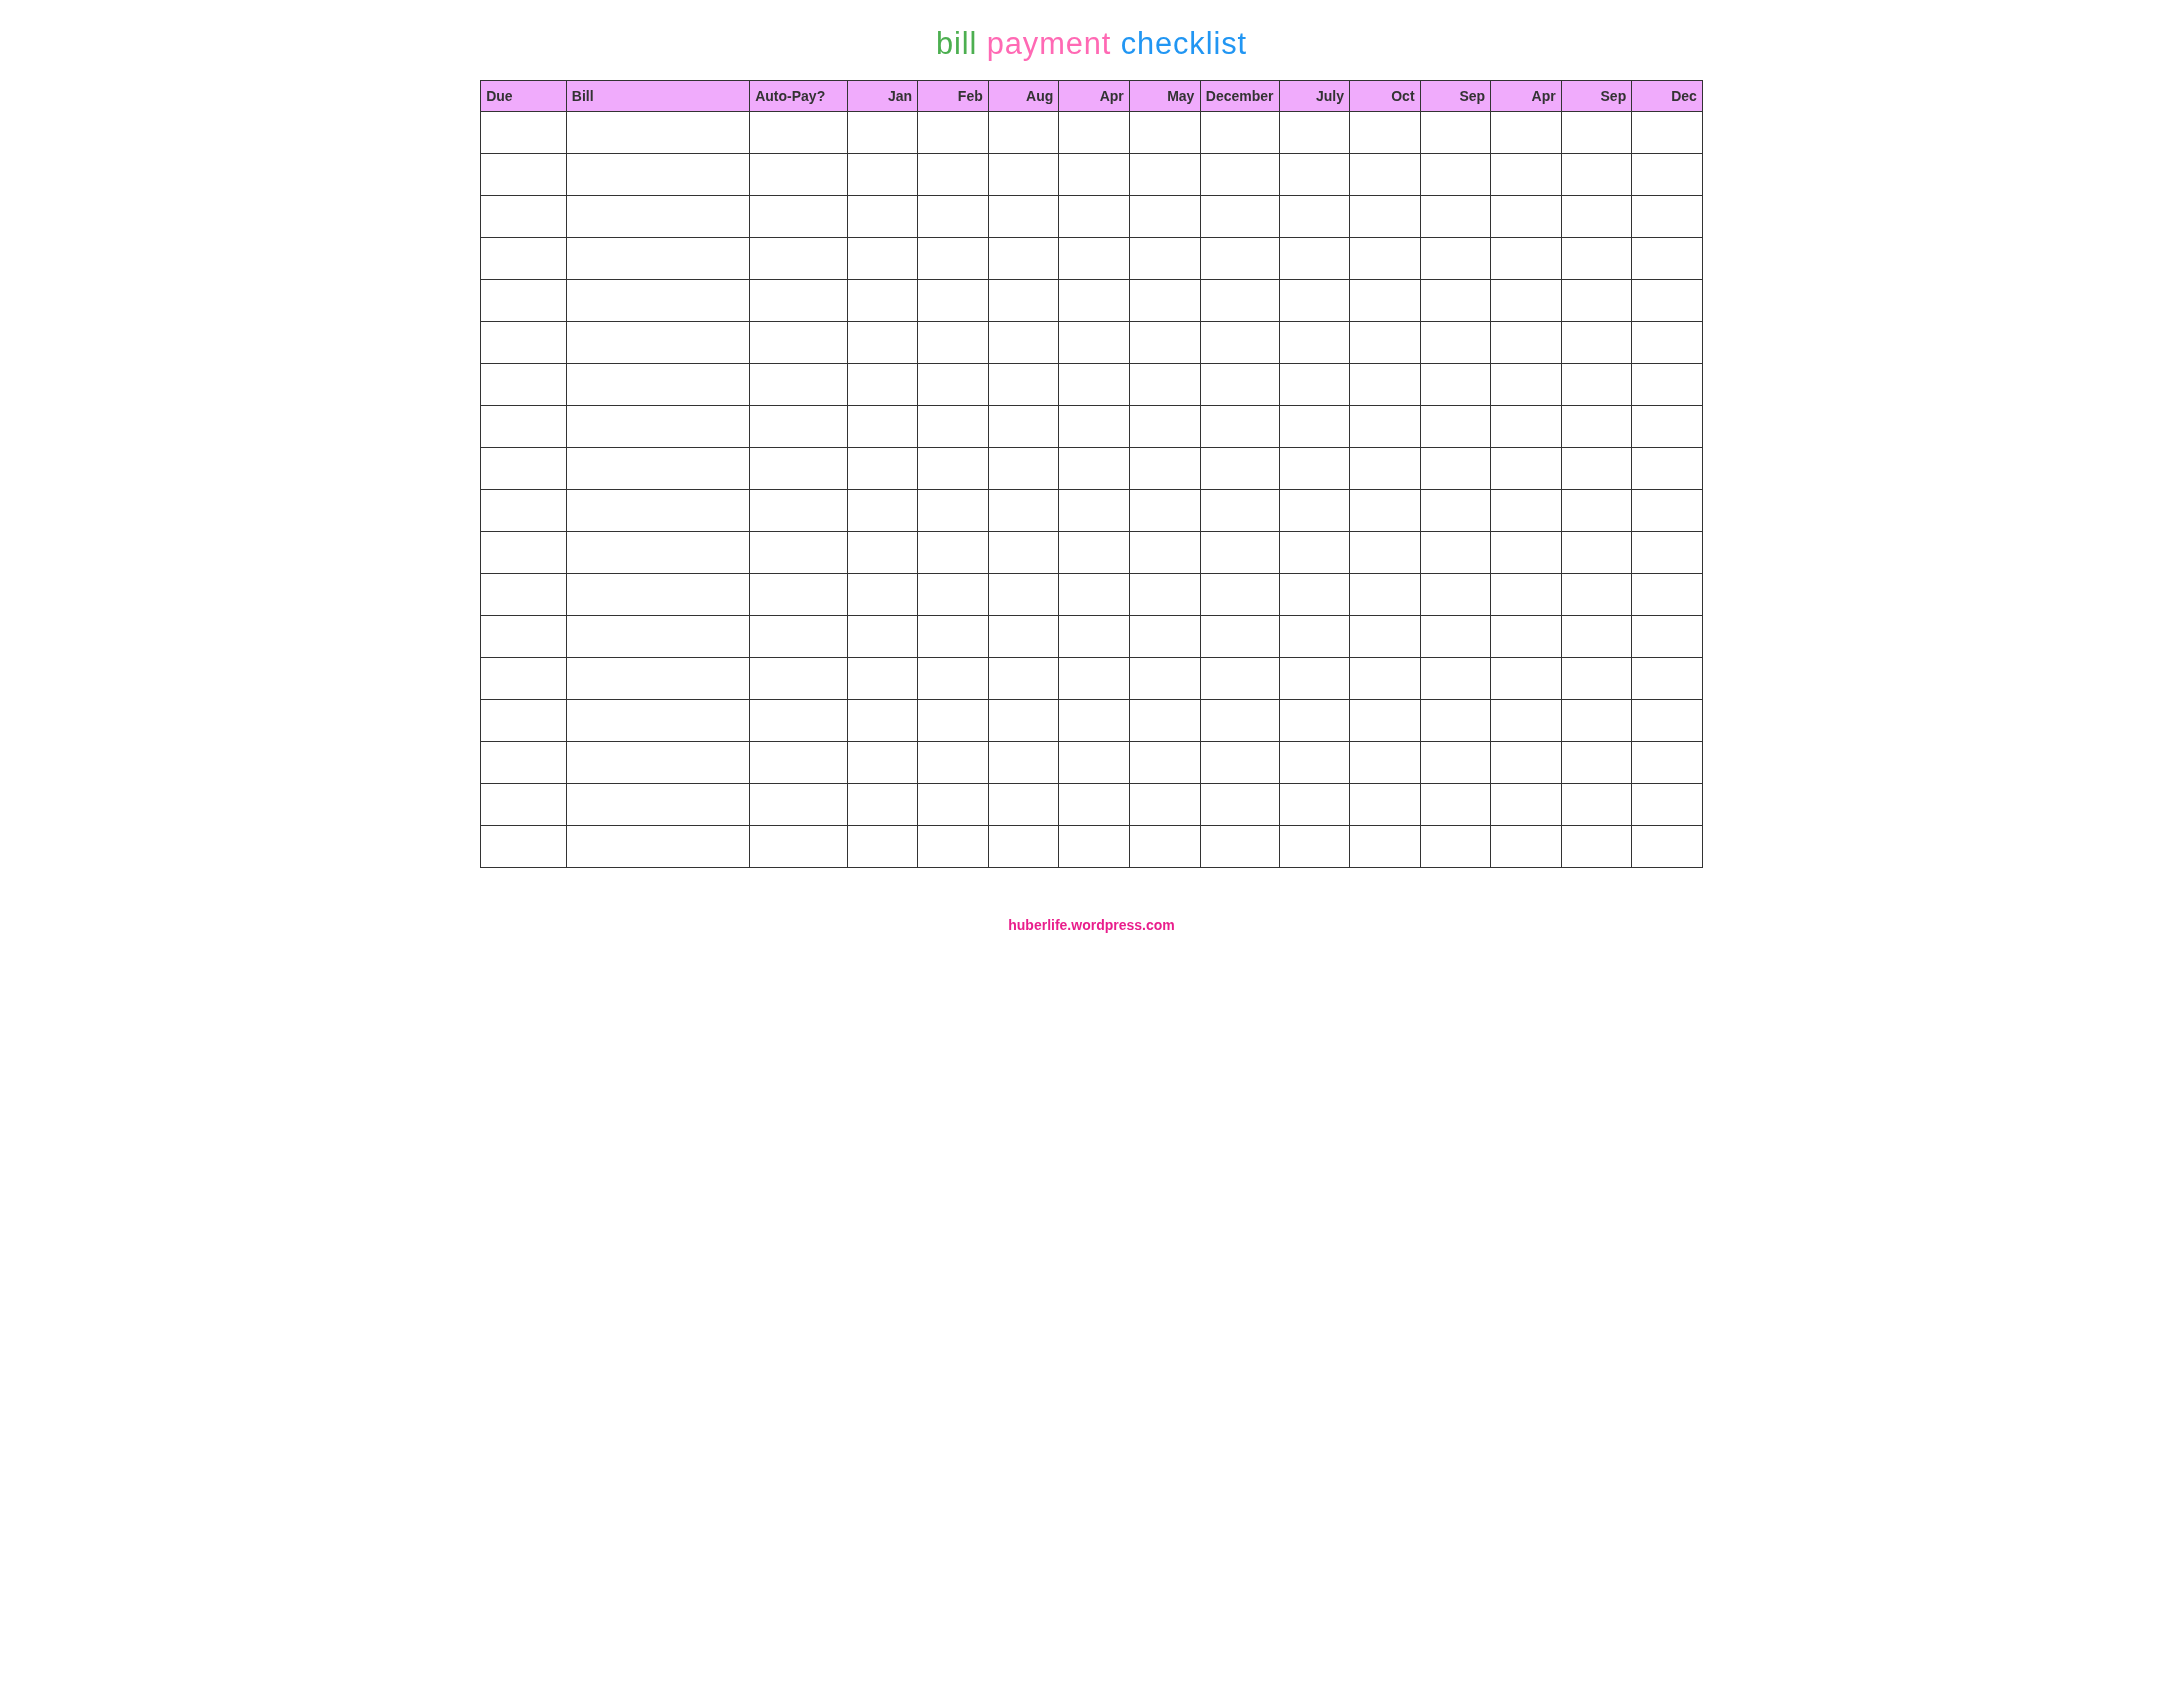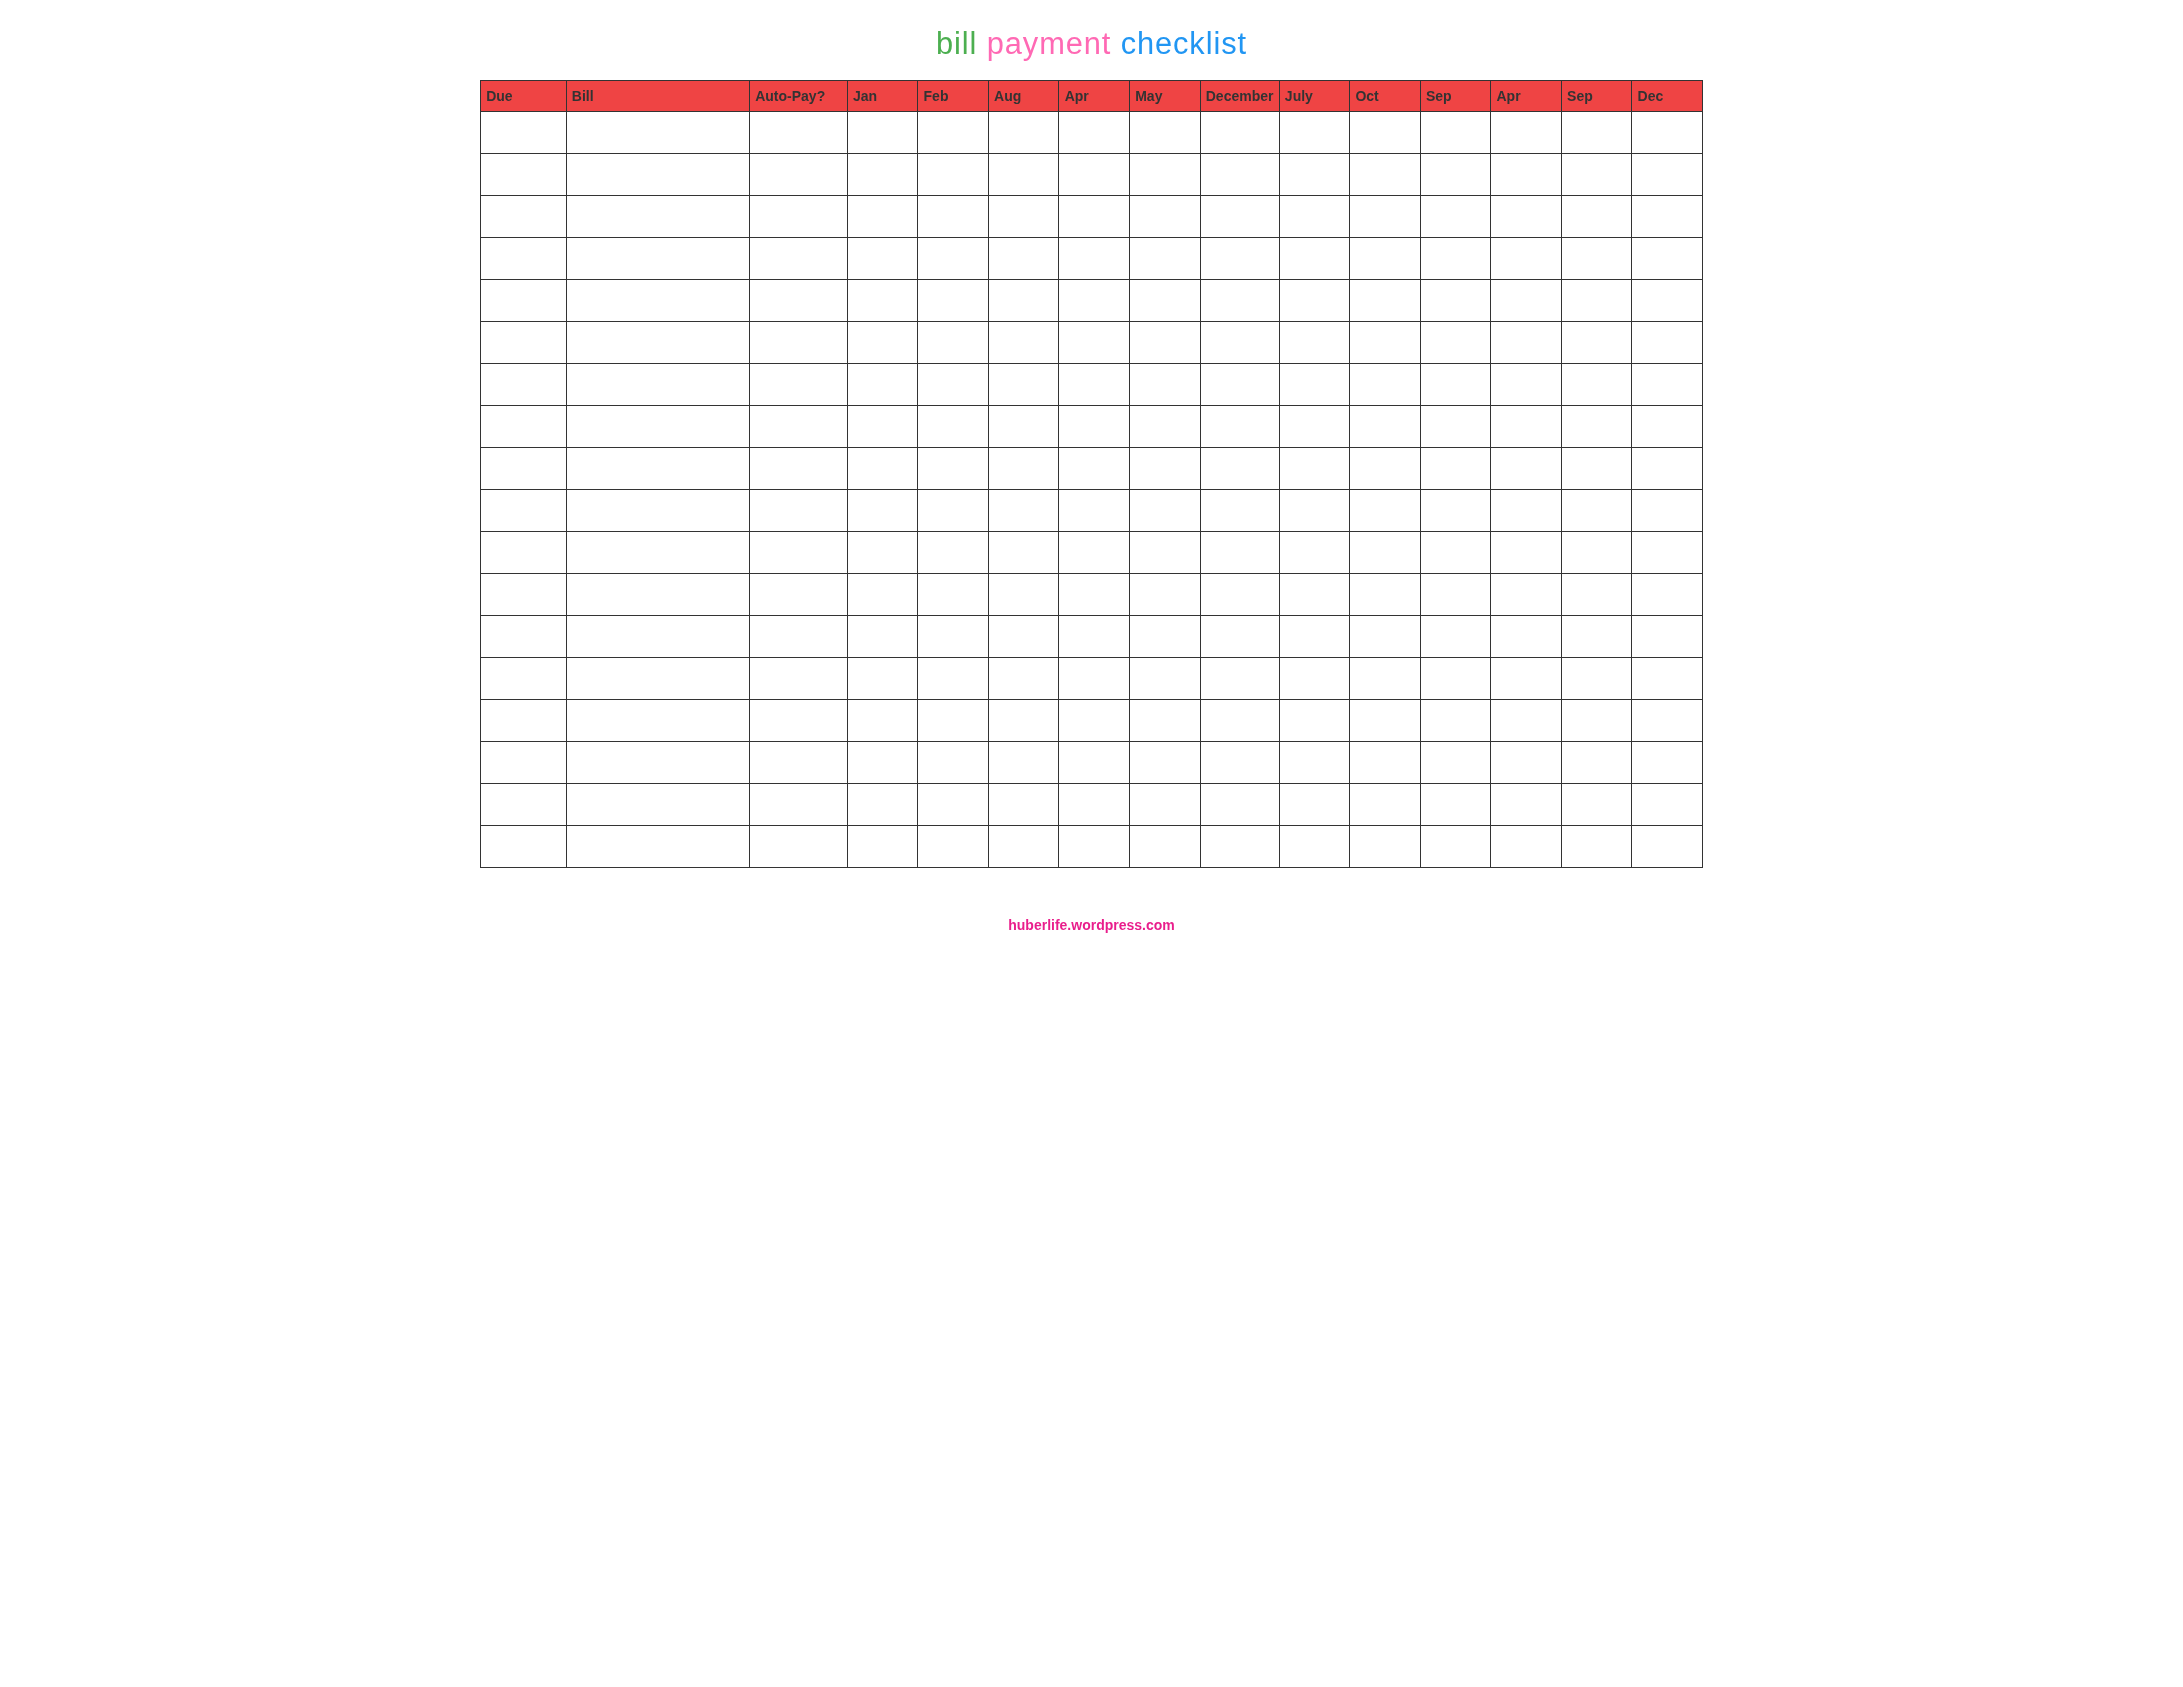--- a/index.html
+++ b/index.html
@@ -34,40 +34,40 @@
       max-width: 1223px;
     }
 
     table {
       width: 100%;
       border-collapse: collapse;
       border: 1.7px solid #333;
     }
 
     thead tr th {
-      background-color: #ef4444;
+      background-color: #f0abfc;
       color: #333;
       font-weight: bold;
       font-size: 1em;
       border: 1.3px solid #333;
       padding: 7px 5.2px;
       text-align: left;
       white-space: nowrap;
     }
 
     tbody tr td {
       border: 1.3px solid #333;
       height: 42px;
       padding: 3.5px 5.2px;
     }
 
     .col-due { width: 7%; }
     .col-bill { width: 15%; }
     .col-autopay { width: 8%; }
-    .col-month { width: 5.77%; }
+    .col-month { width: 5.77%; text-align: right; }
 
     .footer {
       margin-top: 49px;
       color: #e91e8c;
       font-size: 1em;
       font-weight: bold;
     }
   </style>
 </head>
 <body>

